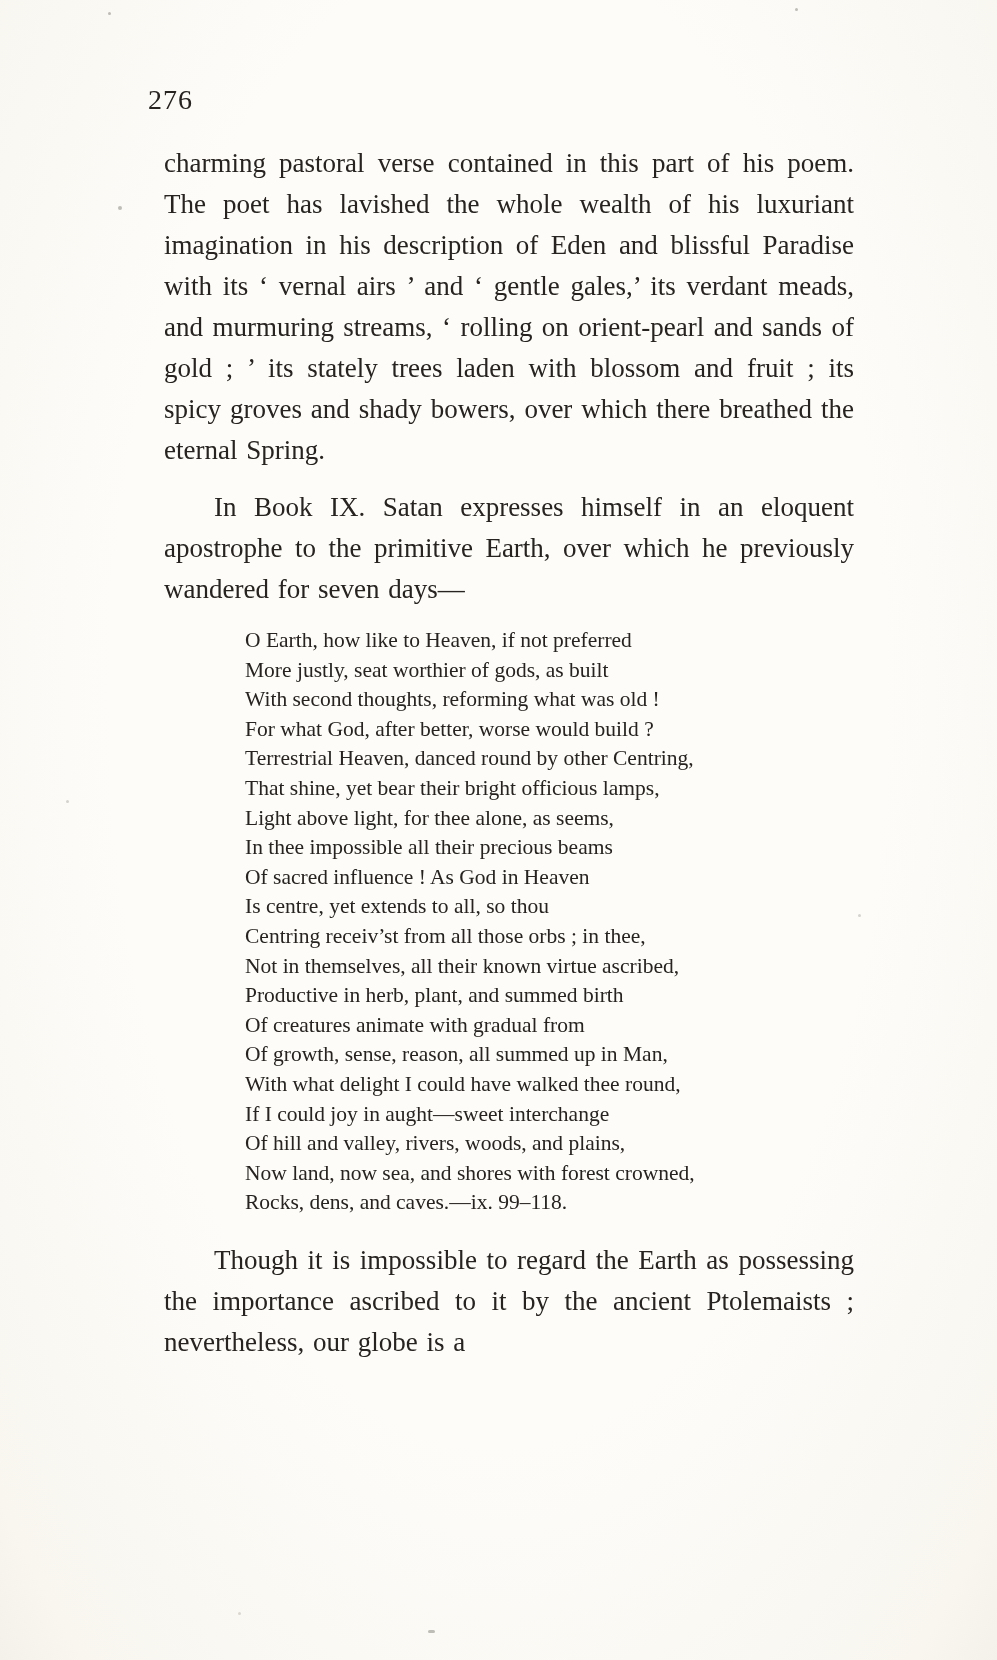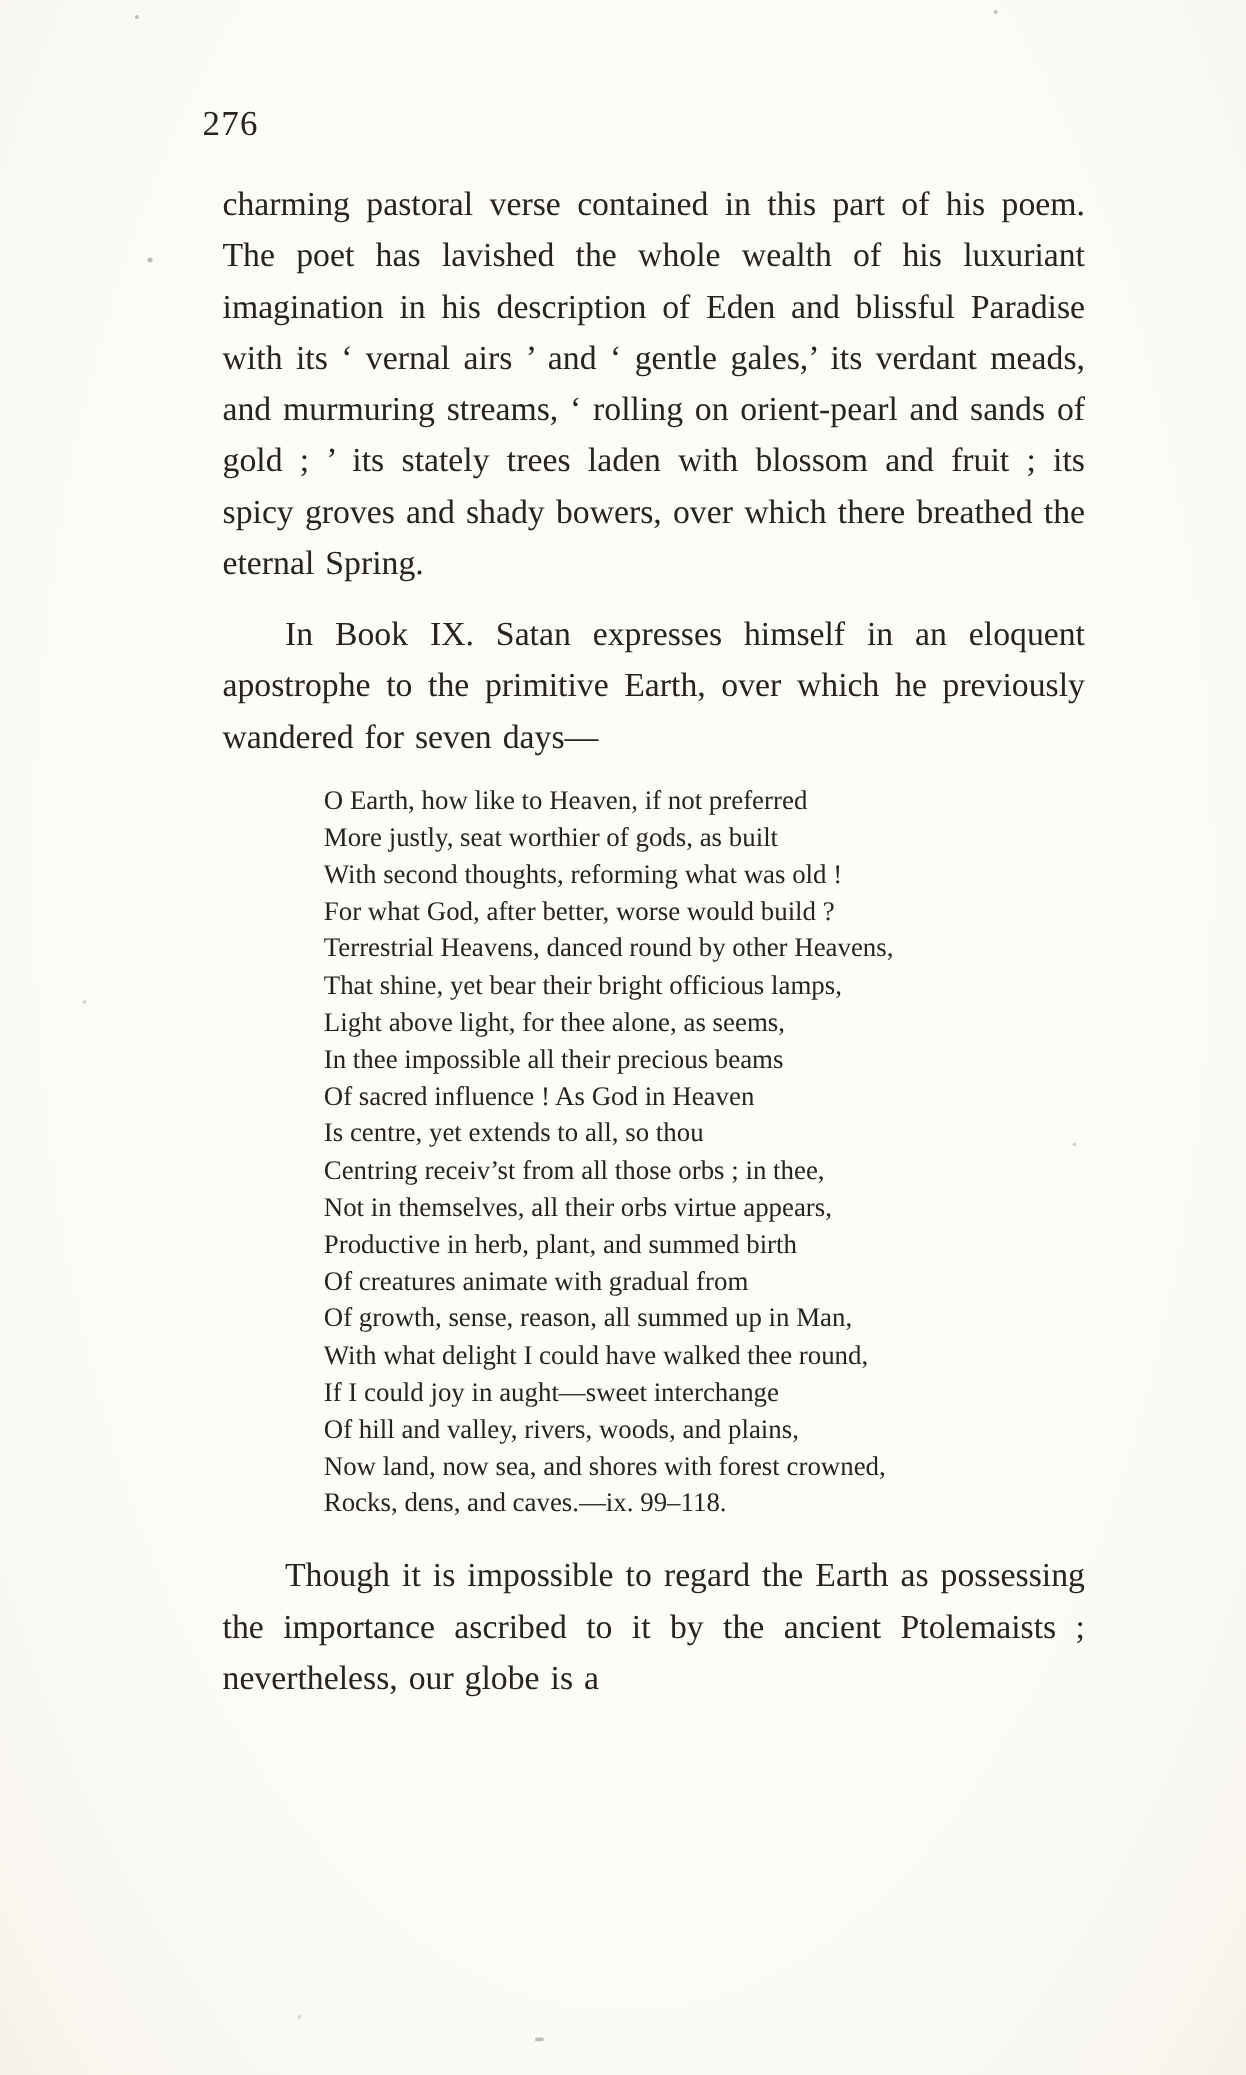--- a/index.html
+++ b/index.html
@@ -11,21 +11,21 @@
   }
   .page {
     position: relative;
     width: 997px; height: 1660px;
     background: radial-gradient(ellipse at 50% 42%, #fdfcf9 55%, #f8f6ef 92%, #f3f1e9 100%);
     color: #262320;
     overflow: hidden;
   }
   .content {
     position: absolute;
-    left: 162px; top: 84px;
+    left: 148px; top: 84px;
     width: 722px;
   }
   .page-header {
     display: flex;
     align-items: baseline;
     margin-bottom: 27px;
   }
   .page-number {
     font-size: 28px;
     letter-spacing: 1px;
@@ -87,28 +87,28 @@
 
     <p class="body-para">charming pastoral verse contained in this part of his poem.  The poet has lavished the whole wealth of his luxuriant imagination in his description of Eden and blissful Paradise with its ‘ vernal airs ’ and ‘ gentle gales,’ its verdant meads, and murmuring streams, ‘ rolling on orient-pearl and sands of gold ; ’ its stately trees laden with blossom and fruit ; its spicy groves and shady bowers, over which there breathed the eternal Spring.</p>
 
     <p class="body-para indented">In Book IX. Satan expresses himself in an eloquent apostrophe to the primitive Earth, over which he previously wandered for seven days—</p>
 
     <div class="poem">
         <div class="poem-line">O Earth, how like to Heaven, if not preferred</div>
         <div class="poem-line">More justly, seat worthier of gods, as built</div>
         <div class="poem-line">With second thoughts, reforming what was old !</div>
         <div class="poem-line">For what God, after better, worse would build ?</div>
-        <div class="poem-line">Terrestrial Heavens, danced round by other Heavens,</div>
+        <div class="poem-line">Terrestrial Heaven, danced round by other Centring,</div>
         <div class="poem-line">That shine, yet bear their bright officious lamps,</div>
         <div class="poem-line">Light above light, for thee alone, as seems,</div>
         <div class="poem-line">In thee impossible all their precious beams</div>
         <div class="poem-line">Of sacred influence !  As God in Heaven</div>
         <div class="poem-line">Is centre, yet extends to all, so thou</div>
         <div class="poem-line">Centring receiv’st from all those orbs ; in thee,</div>
-        <div class="poem-line">Not in themselves, all their orbs virtue appears,</div>
+        <div class="poem-line">Not in themselves, all their known virtue ascribed,</div>
         <div class="poem-line">Productive in herb, plant, and summed birth</div>
         <div class="poem-line">Of creatures animate with gradual from</div>
         <div class="poem-line">Of growth, sense, reason, all summed up in Man,</div>
         <div class="poem-line">With what delight I could have walked thee round,</div>
         <div class="poem-line">If I could joy in aught—sweet interchange</div>
         <div class="poem-line">Of hill and valley, rivers, woods, and plains,</div>
         <div class="poem-line">Now land, now sea, and shores with forest crowned,</div>
         <div class="poem-line">Rocks, dens, and caves.—ix. 99–118.</div>
       </div>
 

